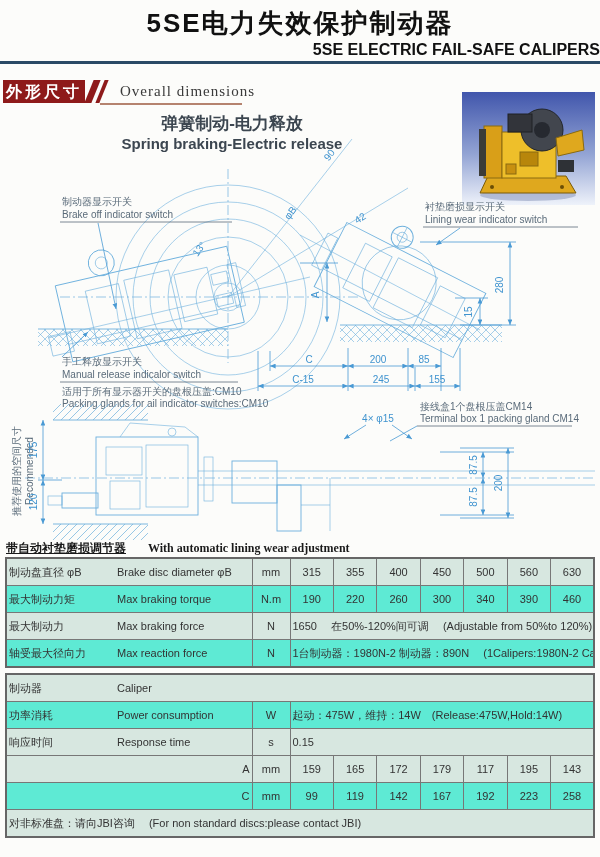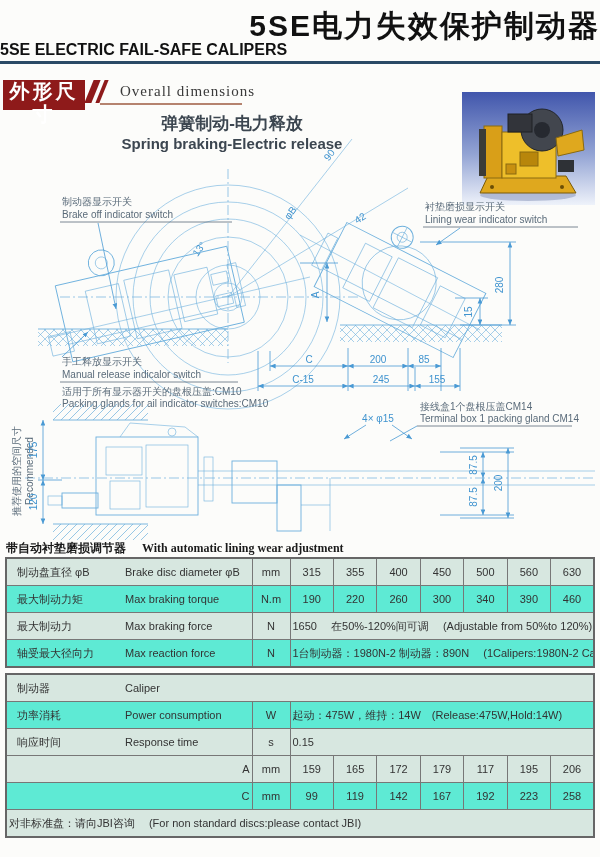--- a/index.html
+++ b/index.html
@@ -1,27 +1,27 @@
 <!DOCTYPE html>
 <html><head>
 <meta charset="utf-8">
 <style>
   html,body{margin:0;padding:0;background:#e8e8e8;}
   .page{position:relative;width:600px;height:857px;background:#fcfcfa;overflow:hidden;
         font-family:"Liberation Sans",sans-serif;color:#222;}
   .abs{position:absolute;}
 
   
-  .title-cn{top:6px;left:0;width:600px;text-align:right;font-size:30px;font-weight:bold;letter-spacing:2px;color:#111;}
-  .title-en{top:41px;left:0;width:600px;text-align:left;font-size:16px;font-weight:bold;color:#111;}
+  .title-cn{top:6px;left:0;width:600px;text-align:center;font-size:26px;font-weight:bold;letter-spacing:2px;color:#111;}
+  .title-en{top:41px;left:0;width:600px;text-align:right;font-size:16px;font-weight:bold;color:#111;}
   .top-rule{top:61px;left:0;width:600px;height:3px;background:#2a4a66;}
 
   
-  .banner-box{top:80px;left:3px;width:82px;height:30px;background:#8e1a1a;color:#fff;
-              font-size:20px;font-weight:bold;text-align:center;line-height:23px;letter-spacing:3px;}
+  .banner-box{top:80px;left:3px;width:82px;height:23px;background:#8e1a1a;color:#fff;
+              font-size:16px;font-weight:bold;text-align:center;line-height:23px;letter-spacing:3px;}
   .stripe1{top:80px;left:89px;width:7px;height:23px;background:#8e1a1a;transform:skewX(-22deg);}
   .stripe2{top:80px;left:100px;width:4px;height:23px;background:#8e1a1a;transform:skewX(-22deg);}
   .banner-en{top:80px;left:120px;height:23px;line-height:23px;font-family:"Liberation Serif",serif;
              font-size:15px;color:#3a3a3a;letter-spacing:1px;}
   .banner-underline{top:103px;left:100px;width:142px;height:2px;background:#b5836f;}
 
   
   .photo{top:92px;left:462px;width:133px;height:113px;}
 
   
@@ -31,30 +31,30 @@
   .lbl{fill:#5a6b7a;font-size:10px;}
   .dim{fill:#3f93cf;font-size:10px;}
   .ln{stroke:#6db0dd;stroke-width:0.9;fill:none;}
   .lnt{stroke:#6db0dd;stroke-width:0.6;fill:none;}
   .cl{stroke:#6db0dd;stroke-width:0.7;fill:none;stroke-dasharray:10 3 2 3;}
   .dl{stroke:#4a9ad4;stroke-width:0.8;fill:none;}
   .ul{stroke:#5a6b7a;stroke-width:0.8;fill:none;}
 
   
   .caption{top:540px;left:6px;font-size:12px;}
-  .caption .cn{font-weight:bold;color:#1a1a1a;}
-  .caption .en{font-family:"Liberation Serif",serif;font-weight:bold;color:#1a1a1a;margin-left:16px;}
+  .caption .cn{font-weight:bold;color:#1a1a1a;text-decoration:underline;}
+  .caption .en{font-family:"Liberation Serif",serif;font-weight:bold;color:#1a1a1a;margin-left:22px;}
 
   
   table.specs{position:absolute;left:5px;width:590px;border-collapse:collapse;table-layout:fixed;
               font-size:11px;color:#333;border:2px solid #666;}
   .t1{top:557px;} .t2{top:673px;}
   table.specs td{border:1px solid #777;height:26px;padding:0 2px;overflow:hidden;white-space:nowrap;}
   td.lbl-cell{padding-left:28px;}
-  td.lbl-cell .cn{display:inline-block;min-width:108px;margin-left:8px;}
+  td.lbl-cell .cn{display:inline-block;min-width:108px;}
   td.unit,td.val{text-align:center;}
   tr.green td{background:#d7e7e0;}
   tr.white td{background:#5eead4;}
   td.merged{padding-left:14px;}
   td.sym-cell{text-align:right;padding-right:12px;}
   td.footer-cell{padding-left:250px;font-size:11px;height:19px;}
 </style>
 </head>
 <body>
 
@@ -343,21 +343,21 @@
     </tr>
     <tr class="green">
       <td class="sym-cell">A</td>
       <td class="unit">mm</td>
       <td class="val">159</td>
       <td class="val">165</td>
       <td class="val">172</td>
       <td class="val">179</td>
       <td class="val">117</td>
       <td class="val">195</td>
-      <td class="val">206</td>
+      <td class="val">143</td>
     </tr>
     <tr class="white">
       <td class="sym-cell">C</td>
       <td class="unit">mm</td>
       <td class="val">99</td>
       <td class="val">119</td>
       <td class="val">142</td>
       <td class="val">167</td>
       <td class="val">192</td>
       <td class="val">223</td>

